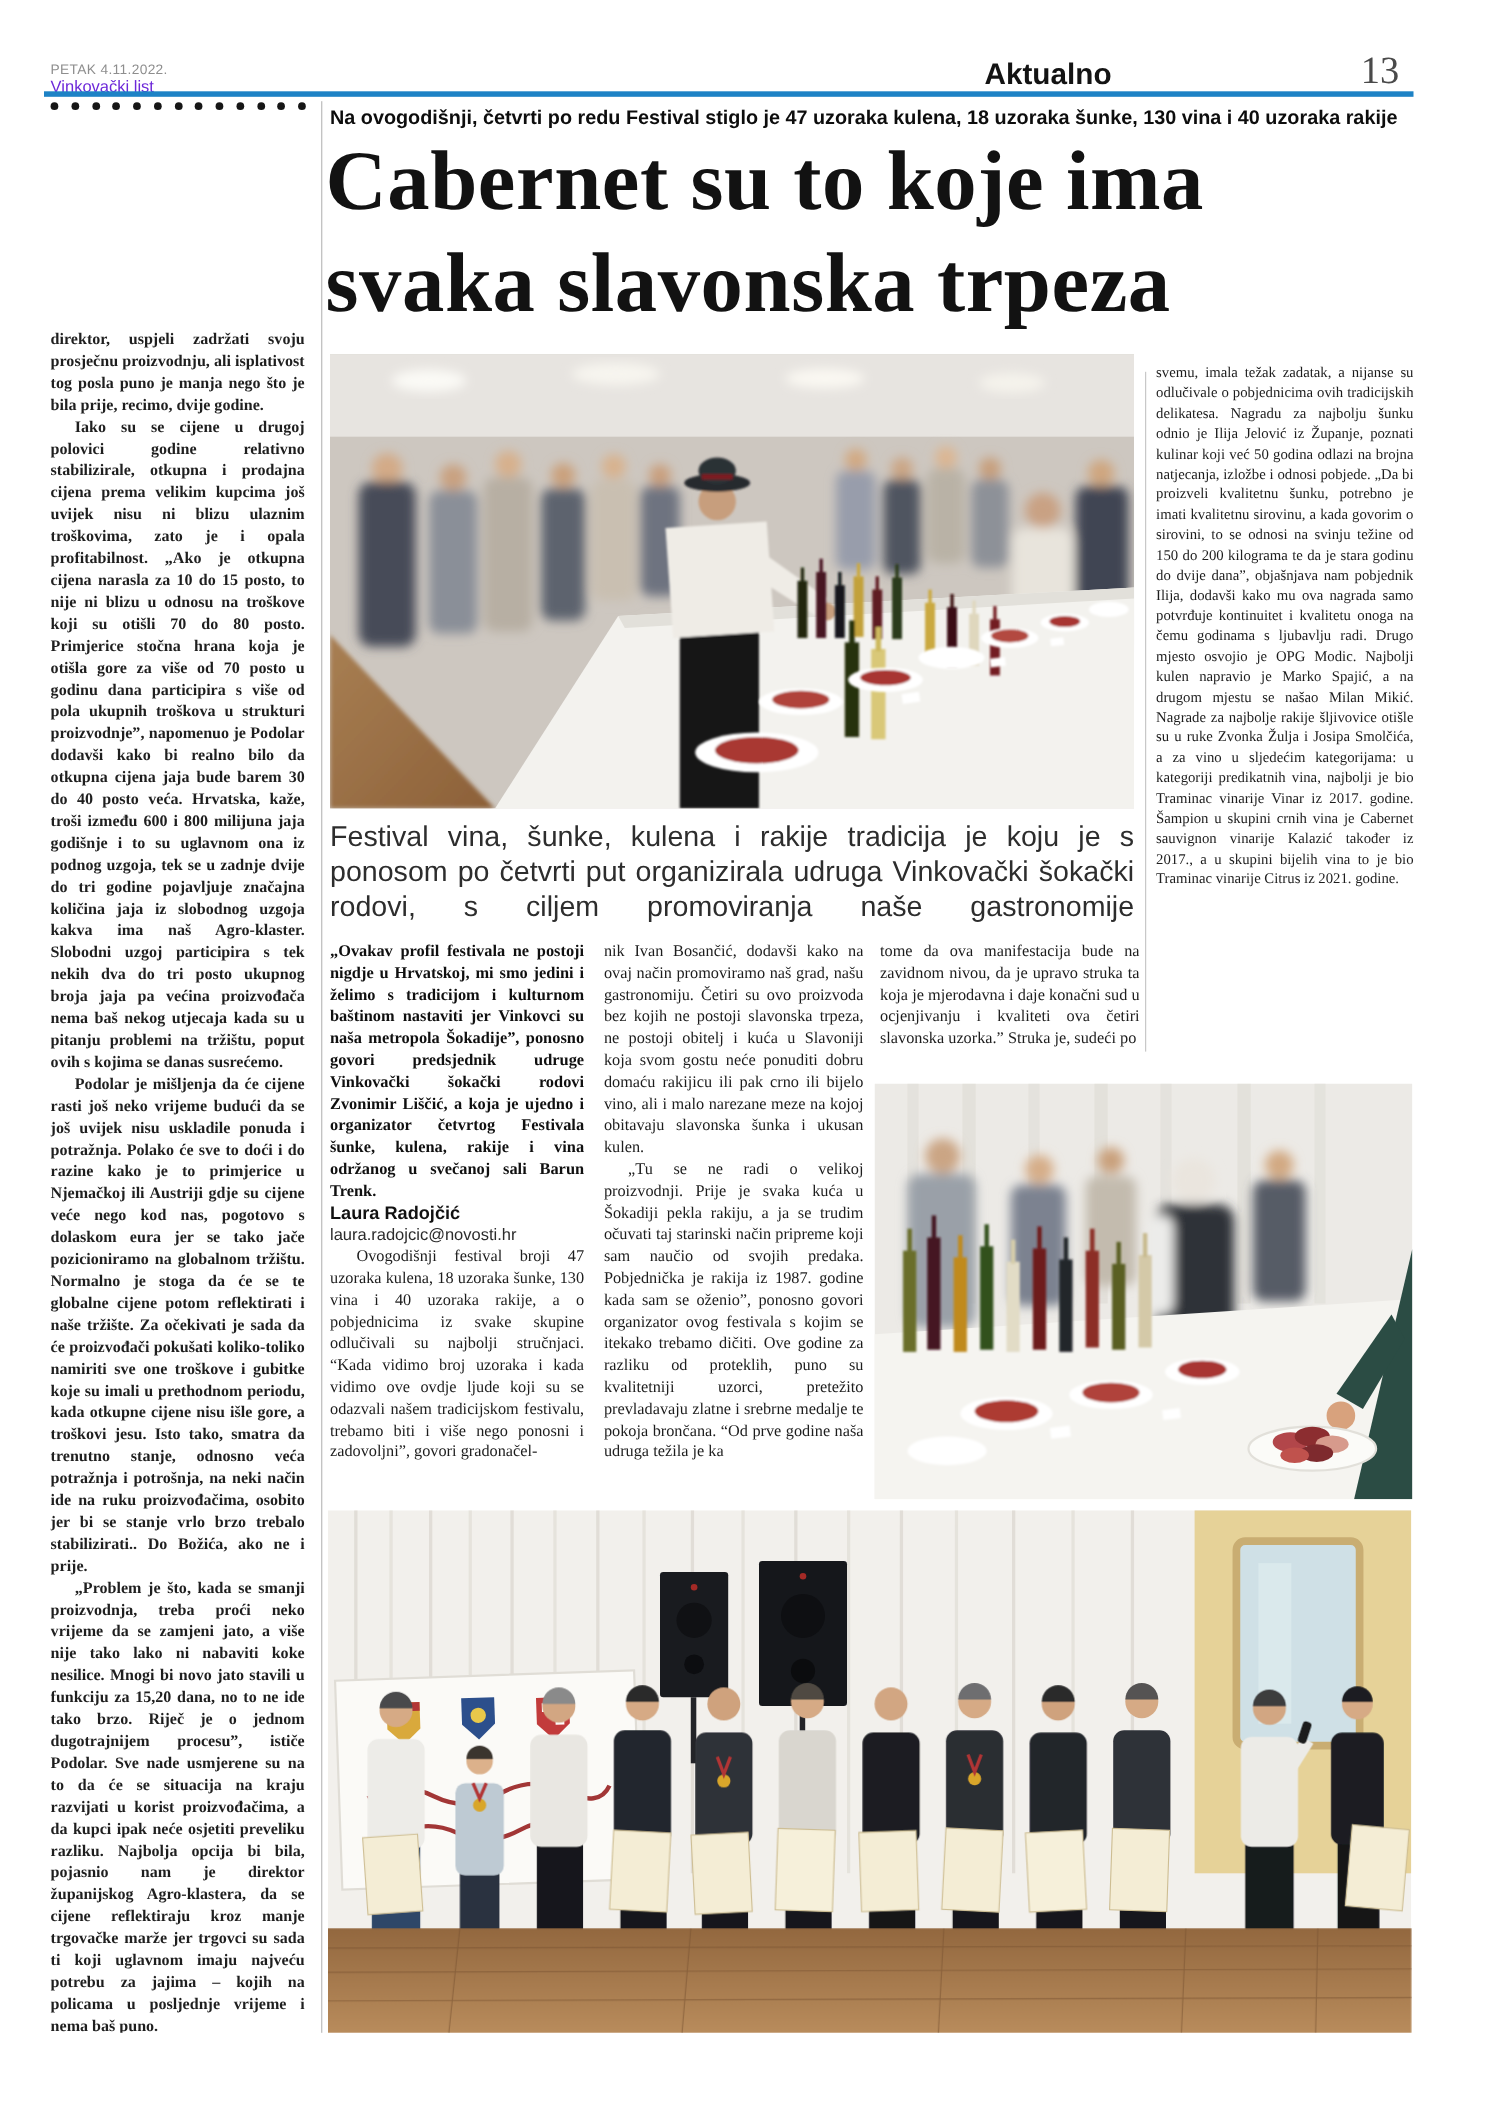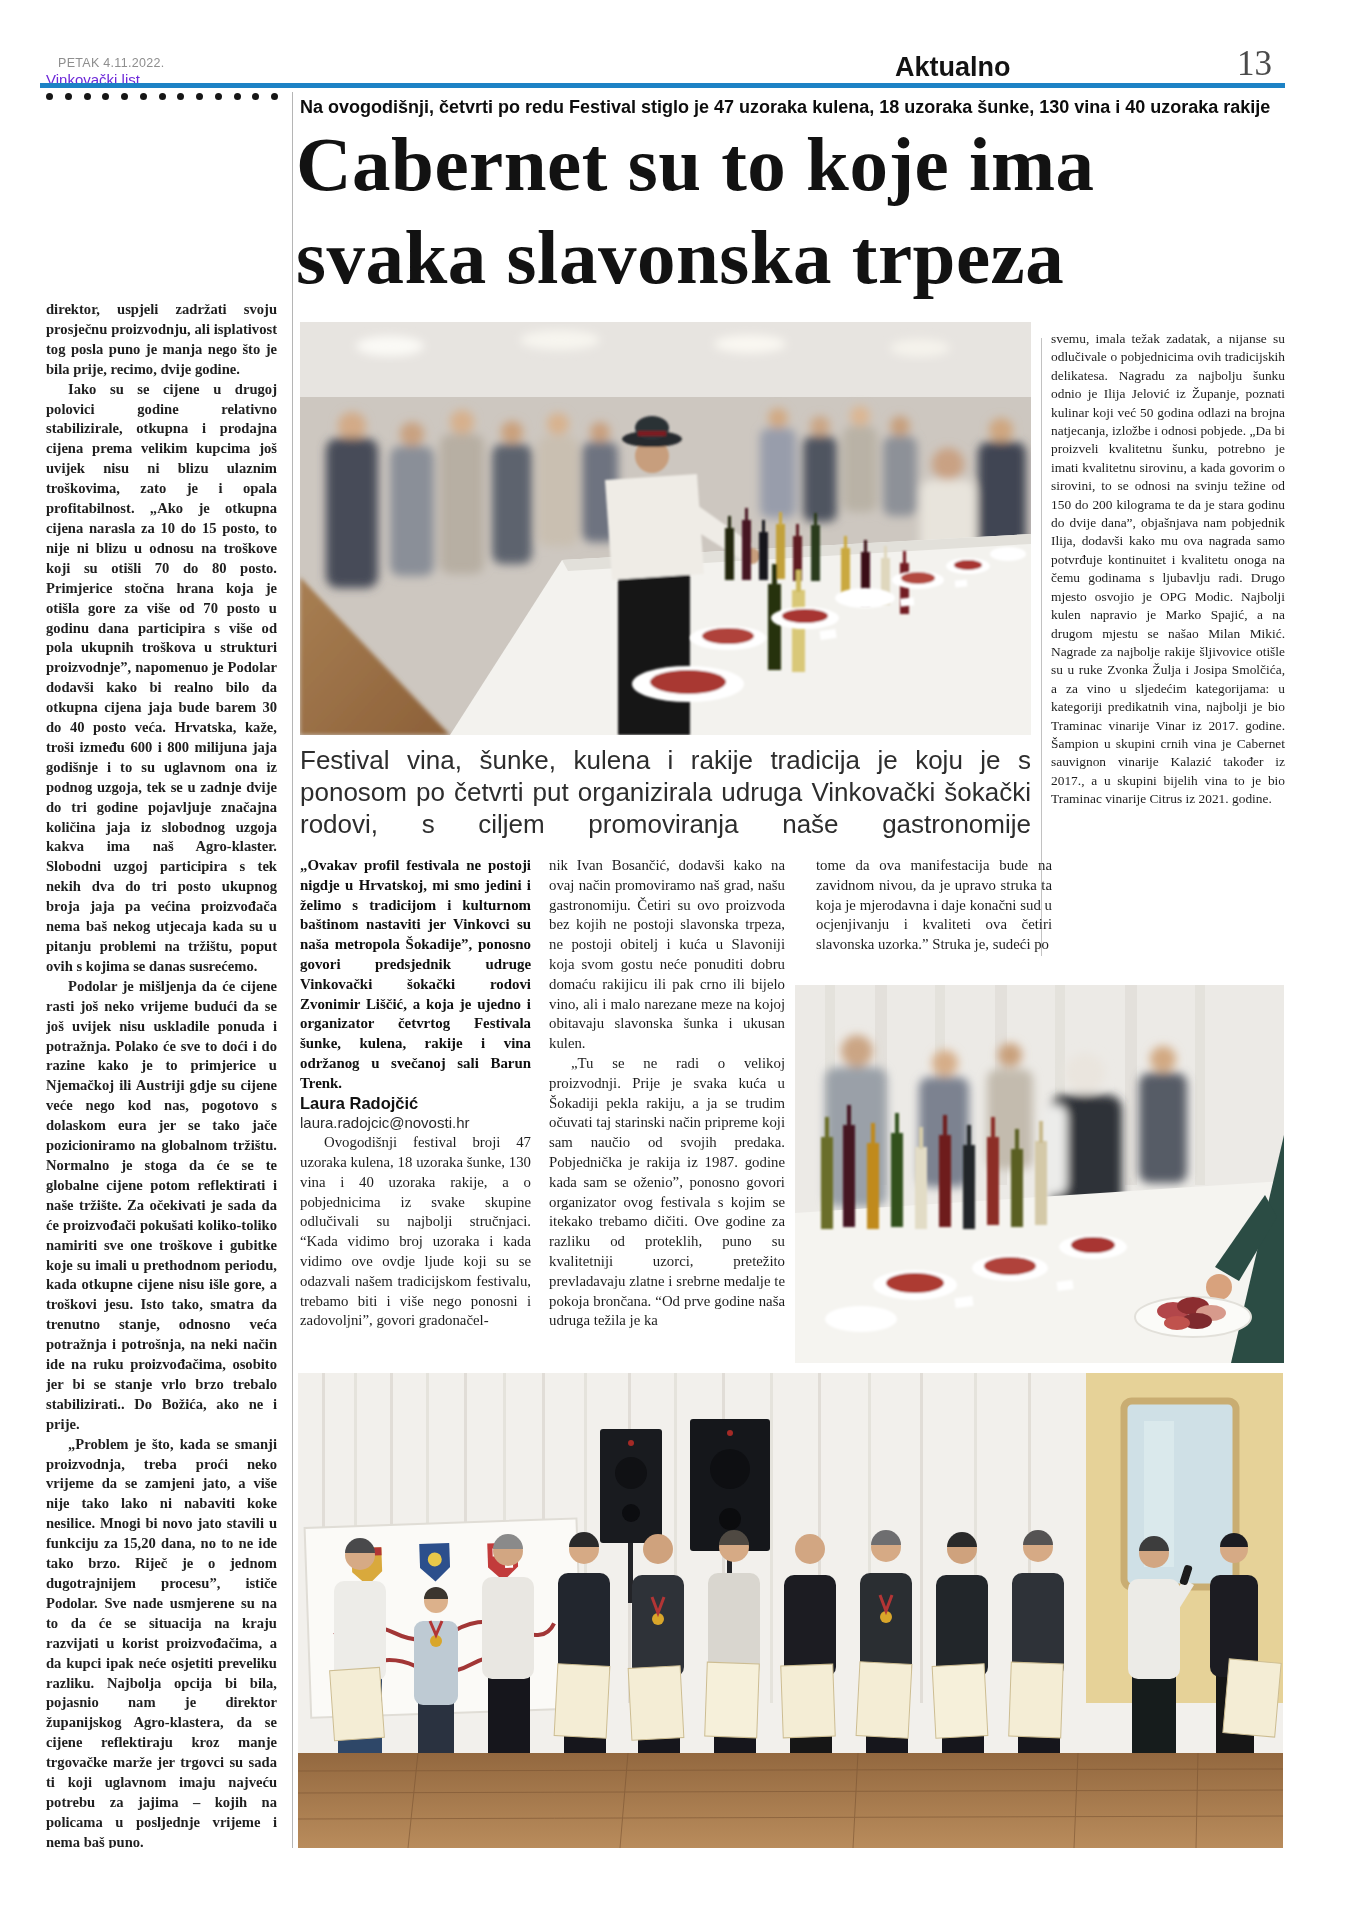--- a/index.html
+++ b/index.html
@@ -1,20 +1,20 @@
 <!DOCTYPE html>
 <html lang="hr"><head>
 <meta charset="utf-8">
 <style>
   html,body{margin:0;padding:0;background:#ffffff;}
   #page{position:relative;width:1354px;height:1920px;background:#ffffff;overflow:hidden;
         font-family:"Liberation Serif", serif;color:#1e1e1e;}
   .abs{position:absolute;}
   
-  .hdr-date{left:46px;top:56px;font-family:"Liberation Sans",sans-serif;font-size:12.5px;color:#8e8e8e;letter-spacing:.3px;margin-left:12px;}
+  .hdr-date{left:46px;top:56px;font-family:"Liberation Sans",sans-serif;font-size:12.5px;color:#8e8e8e;letter-spacing:.3px;}
   .hdr-paper{left:46px;top:71px;font-family:"Liberation Sans",sans-serif;font-size:15px;color:#6d28d9;}
   .hdr-section{left:895px;top:52px;width:160px;font-family:"Liberation Sans",sans-serif;
                font-size:27px;font-weight:600;color:#131313;}
   .hdr-pageno{left:1202px;top:44px;width:70px;text-align:right;font-size:35px;color:#4a4a4a;font-weight:normal;}
   .blue-rule{left:40px;top:83px;width:1245px;height:5px;background:#1d82c5;}
   .v-rule-1{left:292px;top:92px;width:1px;height:1756px;background:#b5b5b5;}
   .v-rule-2{left:1041px;top:338px;width:1px;height:618px;background:#c2c2c2;}
   
   .dots{left:46px;top:93px;width:232px;display:flex;justify-content:space-between;}
   .dots i{width:7px;height:7px;border-radius:50%;background:#161616;display:block;}
@@ -28,21 +28,21 @@
   .kicker{left:300px;top:97px;width:1000px;font-family:"Liberation Sans",sans-serif;font-weight:bold;
           font-size:18px;color:#0d0d0d;}
   .headline{left:296px;top:118px;width:1010px;font-weight:bold;font-size:77px;line-height:93px;
             color:#121212;letter-spacing:.5px;}
   .subhead{left:300px;top:744px;width:731px;font-family:"Liberation Sans",sans-serif;font-size:26px;
            line-height:32px;color:#2d2d2d;text-align:justify;text-align-last:justify;}
   .bodycol{overflow:hidden;font-size:14.8px;line-height:19.8px;text-align:justify;color:#1d1d1d;}
   .bodycol p{margin:0;}
   .col-a{left:300px;top:856px;width:231px;height:508px;}
   .col-b{left:549px;top:856px;width:236px;height:508px;}
-  .col-c{left:800px;top:856px;width:236px;height:112px;margin-left:16px;}
+  .col-c{left:800px;top:856px;width:236px;height:112px;}
   .col-d{left:1051px;top:330px;width:234px;height:648px;font-size:13.4px;line-height:18.4px;}
   .lead{font-weight:bold;font-size:14.9px;line-height:19.8px;color:#101010;}
   .byline-name{margin-top:15px;font-family:"Liberation Sans",sans-serif;font-weight:bold;font-size:16.5px;color:#111;text-align:left;}
   .byline-email{margin-top:2px;font-family:"Liberation Sans",sans-serif;font-size:15px;color:#2b2b2b;text-align:left;}
   .after-byline{margin-top:16px;text-indent:24px;}
   .indented{text-indent:22px;}
   
   .photo{display:block;}
   .photo1{left:300px;top:322px;}
   .photo2{left:795px;top:985px;}

